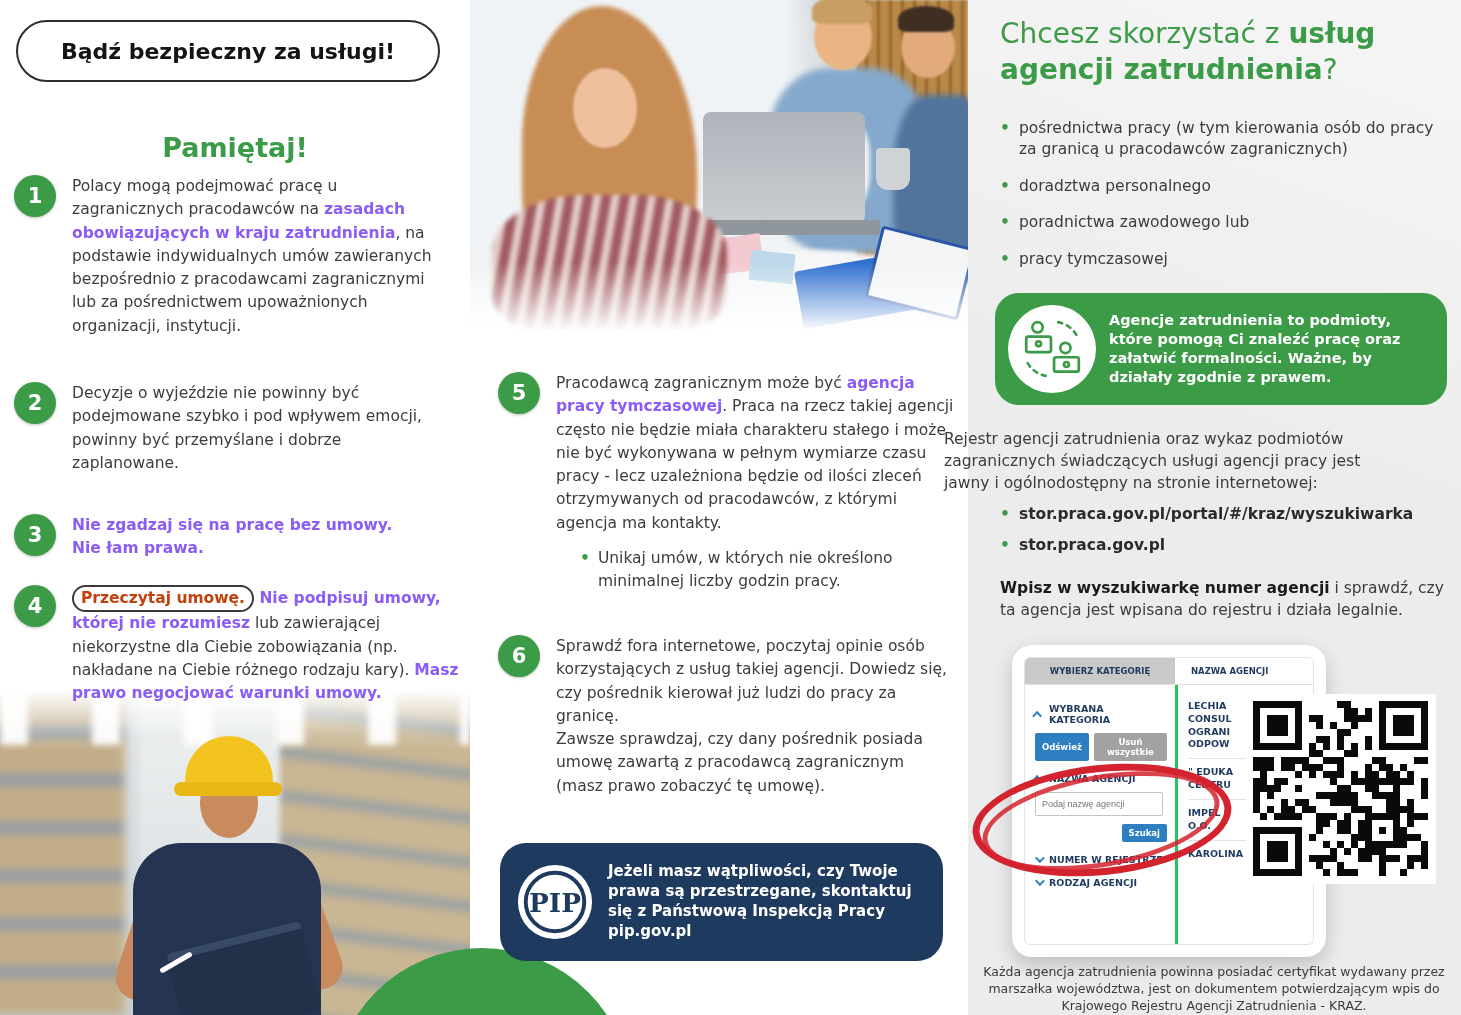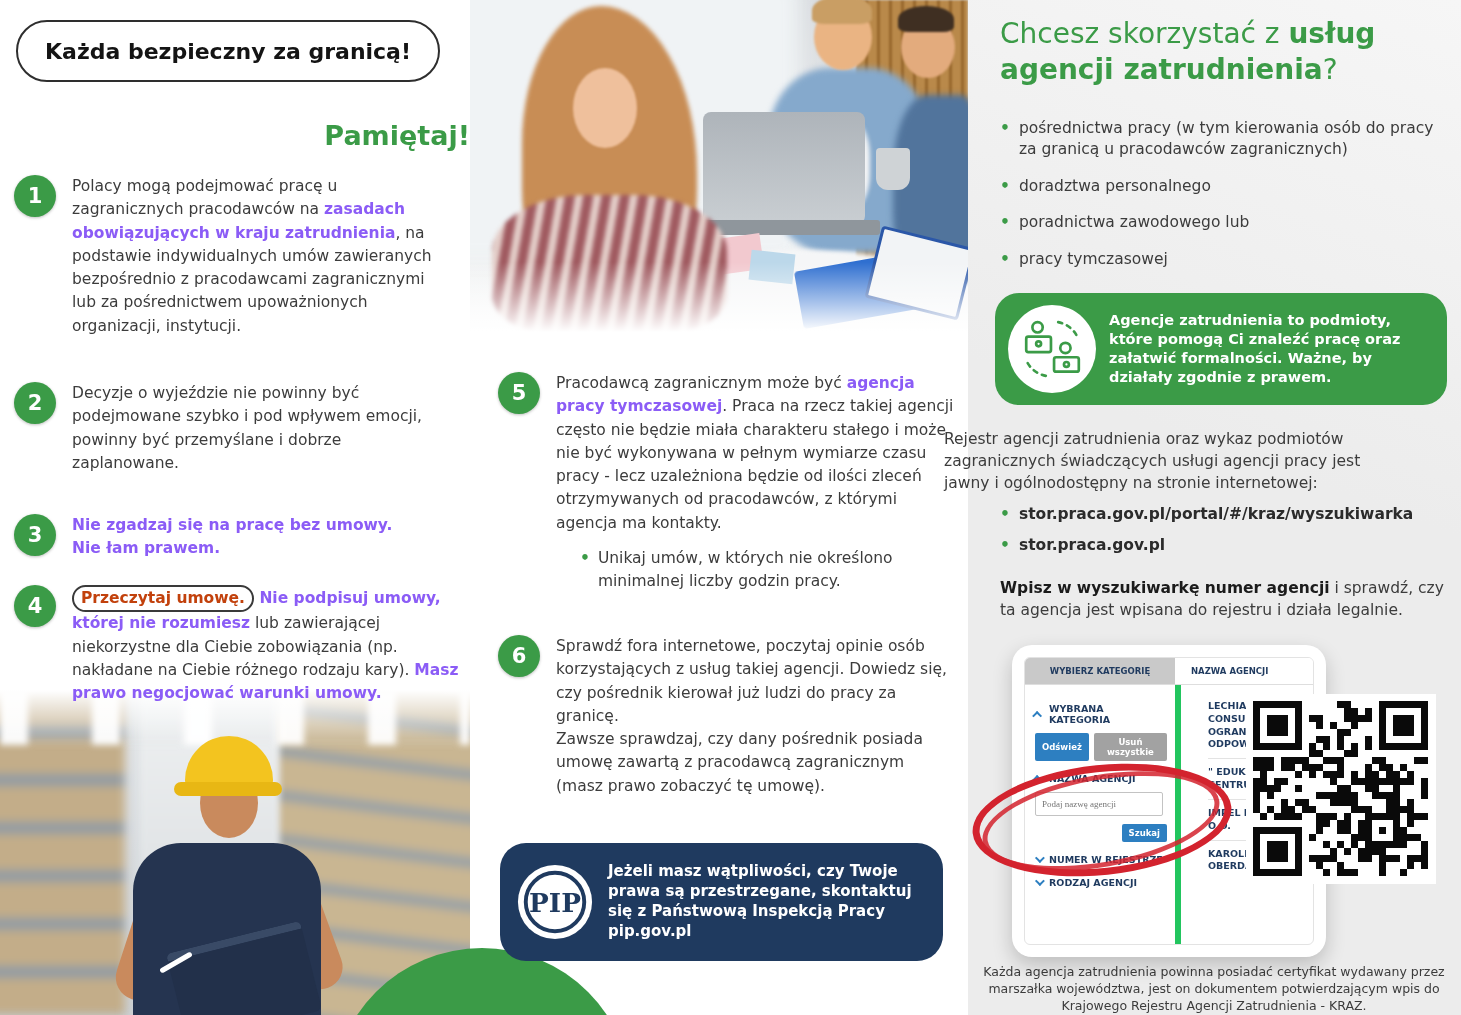--- a/index.html
+++ b/index.html
@@ -10,21 +10,21 @@
     --txt:#3c3c3c;
   }
   *{margin:0;padding:0;box-sizing:border-box;}
   html,body{width:1461px;height:1015px;}
   body{position:relative;background:#fff;font-family:"DejaVu Sans","Liberation Sans",sans-serif;color:var(--txt);overflow:hidden;}
   .abs{position:absolute;}
 
   
   .banner{left:16px;top:20px;width:424px;height:62px;border:2px solid #2e2e2e;border-radius:34px;background:#fff;
     display:flex;align-items:center;justify-content:center;font-size:22px;font-weight:bold;color:#141414;z-index:4;}
-  .remember{left:0;top:120px;width:470px;text-align:right;color:var(--green);font-size:27px;font-weight:bold;z-index:4;}
+  .remember{left:0;top:132px;width:470px;text-align:center;color:var(--green);font-size:27px;font-weight:bold;z-index:4;}
 
   .item{display:flex;gap:16px;z-index:4;}
   .num{width:42px;height:42px;border-radius:50%;background:var(--green);color:#fff;font-weight:bold;font-size:21px;
     display:flex;align-items:center;justify-content:center;flex:none;box-shadow:0 1px 3px rgba(0,0,0,.25);}
   .itxt{font-size:15.5px;line-height:1.5;color:var(--txt);}
   .itxt b{color:#8b5cf6;}
   #item1{left:14px;top:175px;width:426px;}
   #item2{left:14px;top:382px;width:426px;}
   #item3{left:14px;top:514px;width:436px;}
   #item4{left:14px;top:585px;width:446px;}
@@ -113,23 +113,23 @@
   .shot-body{flex:1;display:flex;}
   .sections{width:150px;padding:6px 8px 0 10px;}
   .section-h{display:flex;align-items:center;gap:7px;color:var(--navy);font-weight:bold;font-size:9.5px;margin:12px 0 8px;}
   .chev{width:7px;height:7px;border-left:2px solid var(--blue);border-top:2px solid var(--blue);flex:none;}
   .chev.up{transform:rotate(45deg) translateY(2px);}
   .chev.down{transform:rotate(225deg) translateY(2px);}
   .btn-row{display:flex;gap:5px;margin:2px 0 12px;}
   .mini-btn{color:#fff;font-size:8.5px;font-weight:bold;padding:4px 7px;border-radius:2px;border:none;font-family:inherit;}
   .b-blue{background:var(--blue);}
   .b-gray{background:#a2a2a2;}
-  .shot-input{display:block;width:128px;border:1px solid #c3c3c3;border-radius:2px;font-size:9px;padding:6px 6px;margin:2px 0 8px;color:#8d8d8d;font-family:Liberation Serif, serif;background:#fff;}
+  .shot-input{display:block;width:128px;border:1px solid #c3c3c3;border-radius:2px;font-size:9px;padding:6px 6px;margin:2px 0 8px;color:#8d8d8d;font-family:Liberation Sans, sans-serif;background:#fff;}
   .search-row{display:flex;justify-content:flex-end;margin-bottom:4px;}
-  .list{flex:1;border-left:6px solid #22c55e;padding:8px 10px 0 27px;color:var(--navy);font-weight:bold;font-size:9.5px;}
+  .list{flex:1;border-left:3px solid #22c55e;padding:8px 10px 0 10px;color:var(--navy);font-weight:bold;font-size:9.5px;}
   .entry{padding:7px 0;border-bottom:1px solid #e3e3e3;line-height:1.35;}
   .entry:last-child{border-bottom:none;}
 
   .qr-wrap{left:1246px;top:694px;width:190px;height:190px;background:#fff;padding:7px;z-index:6;}
   .red-ellipse{left:972px;top:765px;width:260px;height:110px;border:7px solid var(--red);border-radius:50%;transform:rotate(-6deg);z-index:7;}
   .red-ellipse2{left:981px;top:775px;width:240px;height:92px;border:5px solid var(--red);border-radius:50%;transform:rotate(-10deg);z-index:7;opacity:.85;}
 </style>
 </head>
 <body>
 
@@ -172,39 +172,39 @@
     <div class="pw-brim"></div>
   <div class="pw-clipboard"></div>
     <div class="pw-pen"></div>
   <div class="pw-fade"></div>
 </div>
 
 <div class="abs right-panel"></div>
 <div class="abs green-circle"></div>
 
 <div class="abs banner">
-  <span>Każda bezpieczny za granicą!</span>
+  <span>Bądź bezpieczny za usługi!</span>
 </div>
 <div class="abs remember">Pamiętaj!</div>
 
 <div class="abs item" id="item1">
   <div class="num">1</div>
   <div class="itxt"><span>Polacy mogą podejmować pracę u zagranicznych pracodawców na </span><b>zasadach obowiązujących w kraju zatrudnienia</b><span>, na podstawie indywidualnych umów zawieranych bezpośrednio z pracodawcami zagranicznymi lub za pośrednictwem upoważnionych organizacji, instytucji.</span></div>
 </div>
 
 <div class="abs item" id="item2">
   <div class="num">2</div>
   <div class="itxt">Decyzje o wyjeździe nie powinny być podejmowane szybko i pod wpływem emocji, powinny być przemyślane i dobrze zaplanowane.</div>
 </div>
 
 <div class="abs item" id="item3">
   <div class="num">3</div>
   <div class="itxt">
       <b class="block">Nie zgadzaj się na pracę bez umowy.</b>
-      <b class="block">Nie łam prawem.</b>
+      <b class="block">Nie łam prawa.</b>
     </div>
 </div>
 
 <div class="abs item" id="item4">
   <div class="num">4</div>
   <div class="itxt"><span class="contract-pill">Przeczytaj umowę.</span><b> Nie podpisuj umowy, której nie rozumiesz</b><span> lub zawierającej niekorzystne dla Ciebie zobowiązania (np. nakładane na Ciebie różnego rodzaju kary). </span><b>Masz prawo negocjować warunki umowy.</b></div>
 </div>
 
 <div class="abs item" id="item5">
   <div class="num">5</div>

